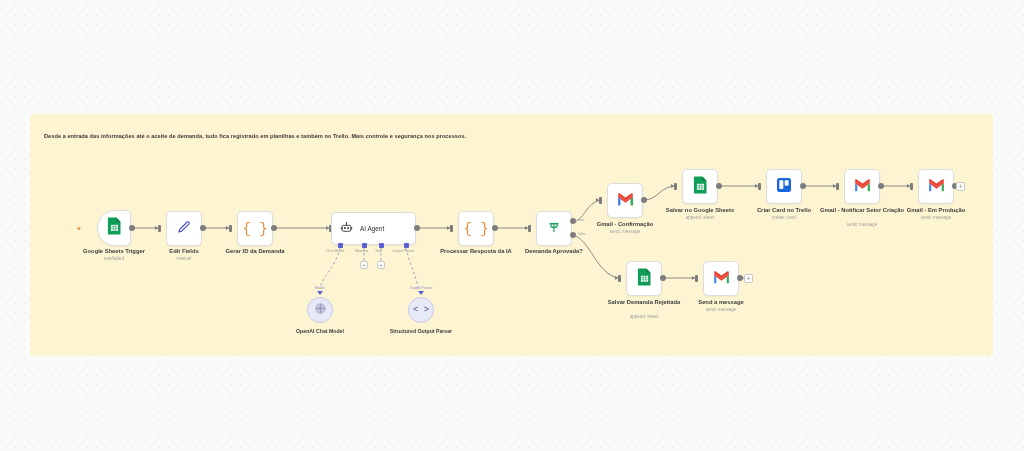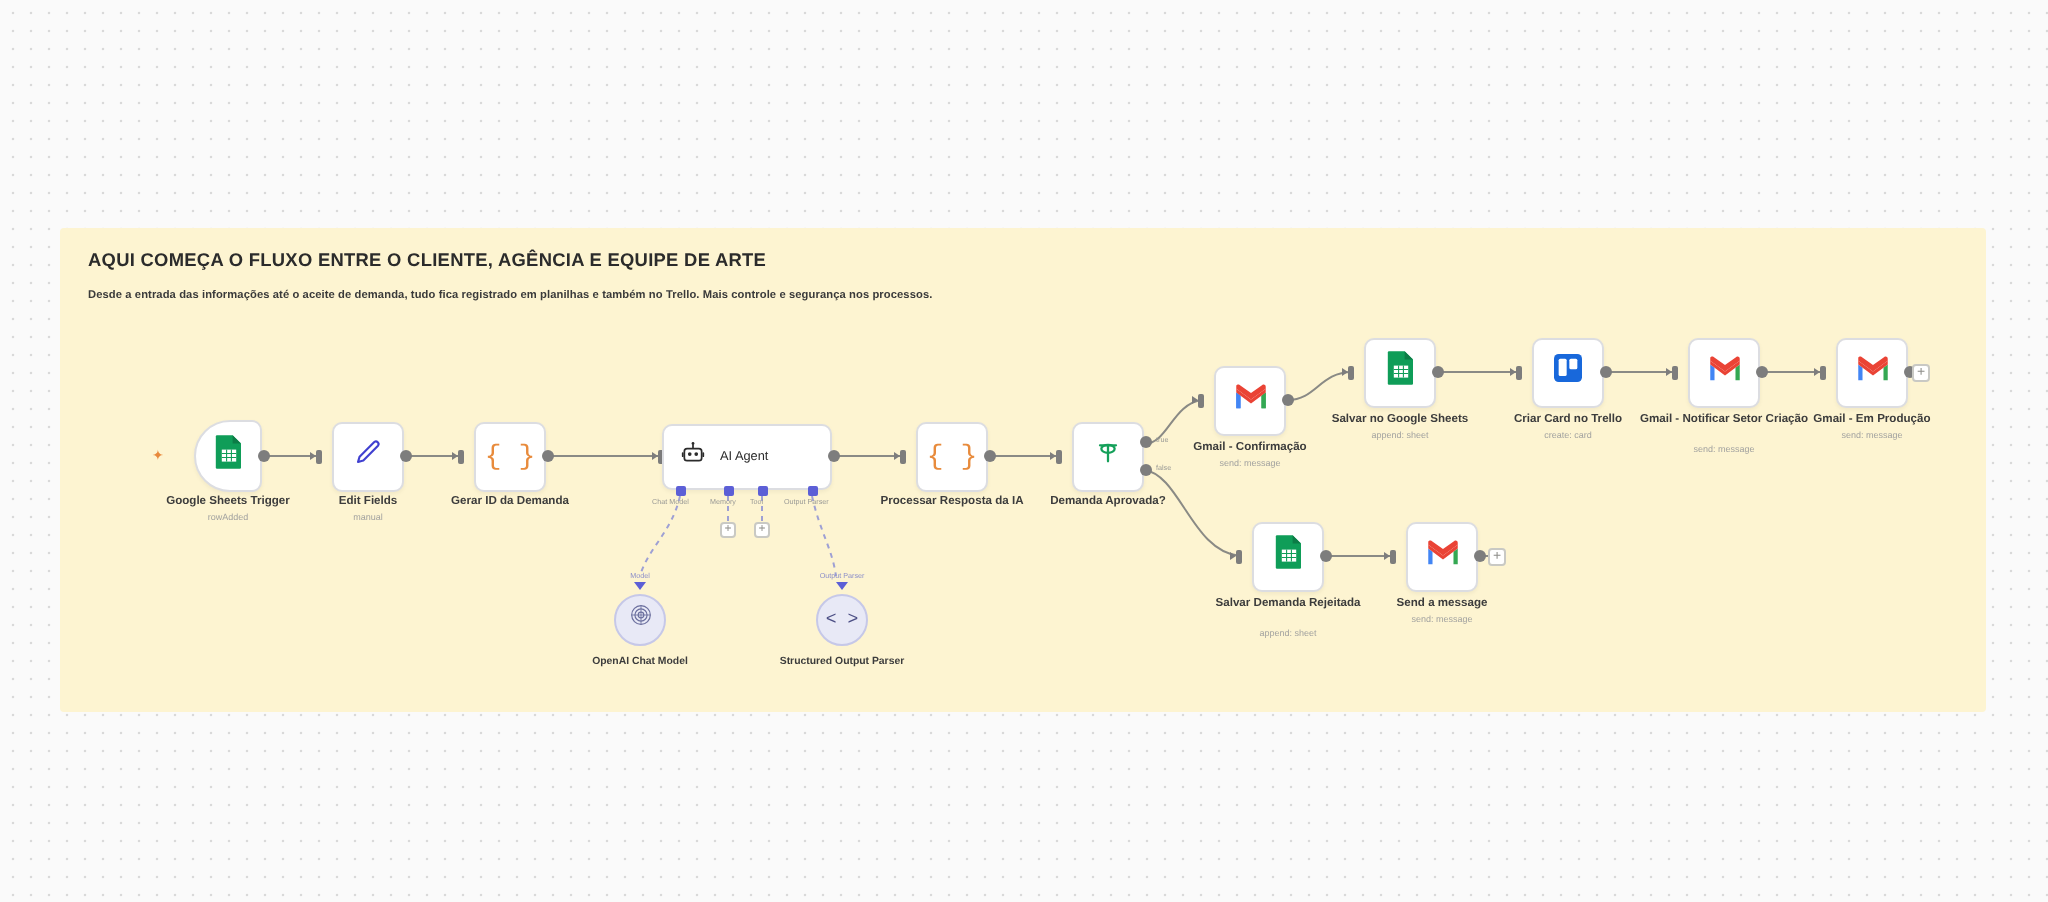--- a/index.html
+++ b/index.html
@@ -184,21 +184,20 @@
     white-space: nowrap;
     text-align: center;
   }
 </style>
 </head>
 <body>
 
 <div id="canvas">
 
   <div id="sticky">
-    <div id="sticky-title">AQUI COMEÇA O FLUXO ENTRE O CLIENTE, AGÊNCIA E EQUIPE DE ARTE</div>
     <div id="sticky-sub">Desde a entrada das informações até o aceite de demanda, tudo fica registrado em planilhas e também no Trello. Mais controle e segurança nos processos.</div>
   </div>
 
   <svg id="edges">
 
     <line x1="131" y1="228" x2="160" y2="228" stroke="#8a8a85" stroke-width="1"></line>
     <line x1="202" y1="228" x2="231" y2="228" stroke="#8a8a85" stroke-width="1"></line>
     <line x1="273" y1="228" x2="331" y2="228" stroke="#8a8a85" stroke-width="1"></line>
     <line x1="416" y1="228" x2="452" y2="228" stroke="#8a8a85" stroke-width="1"></line>
     <line x1="494" y1="228" x2="530" y2="228" stroke="#8a8a85" stroke-width="1"></line>

